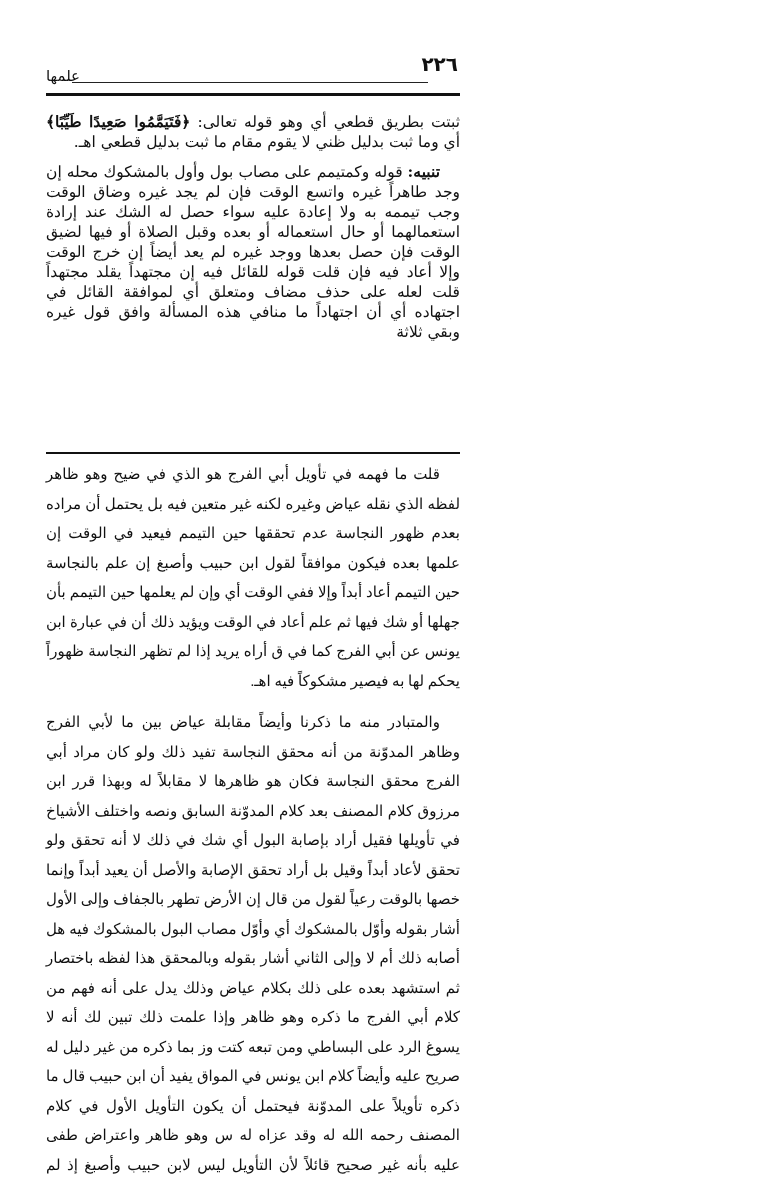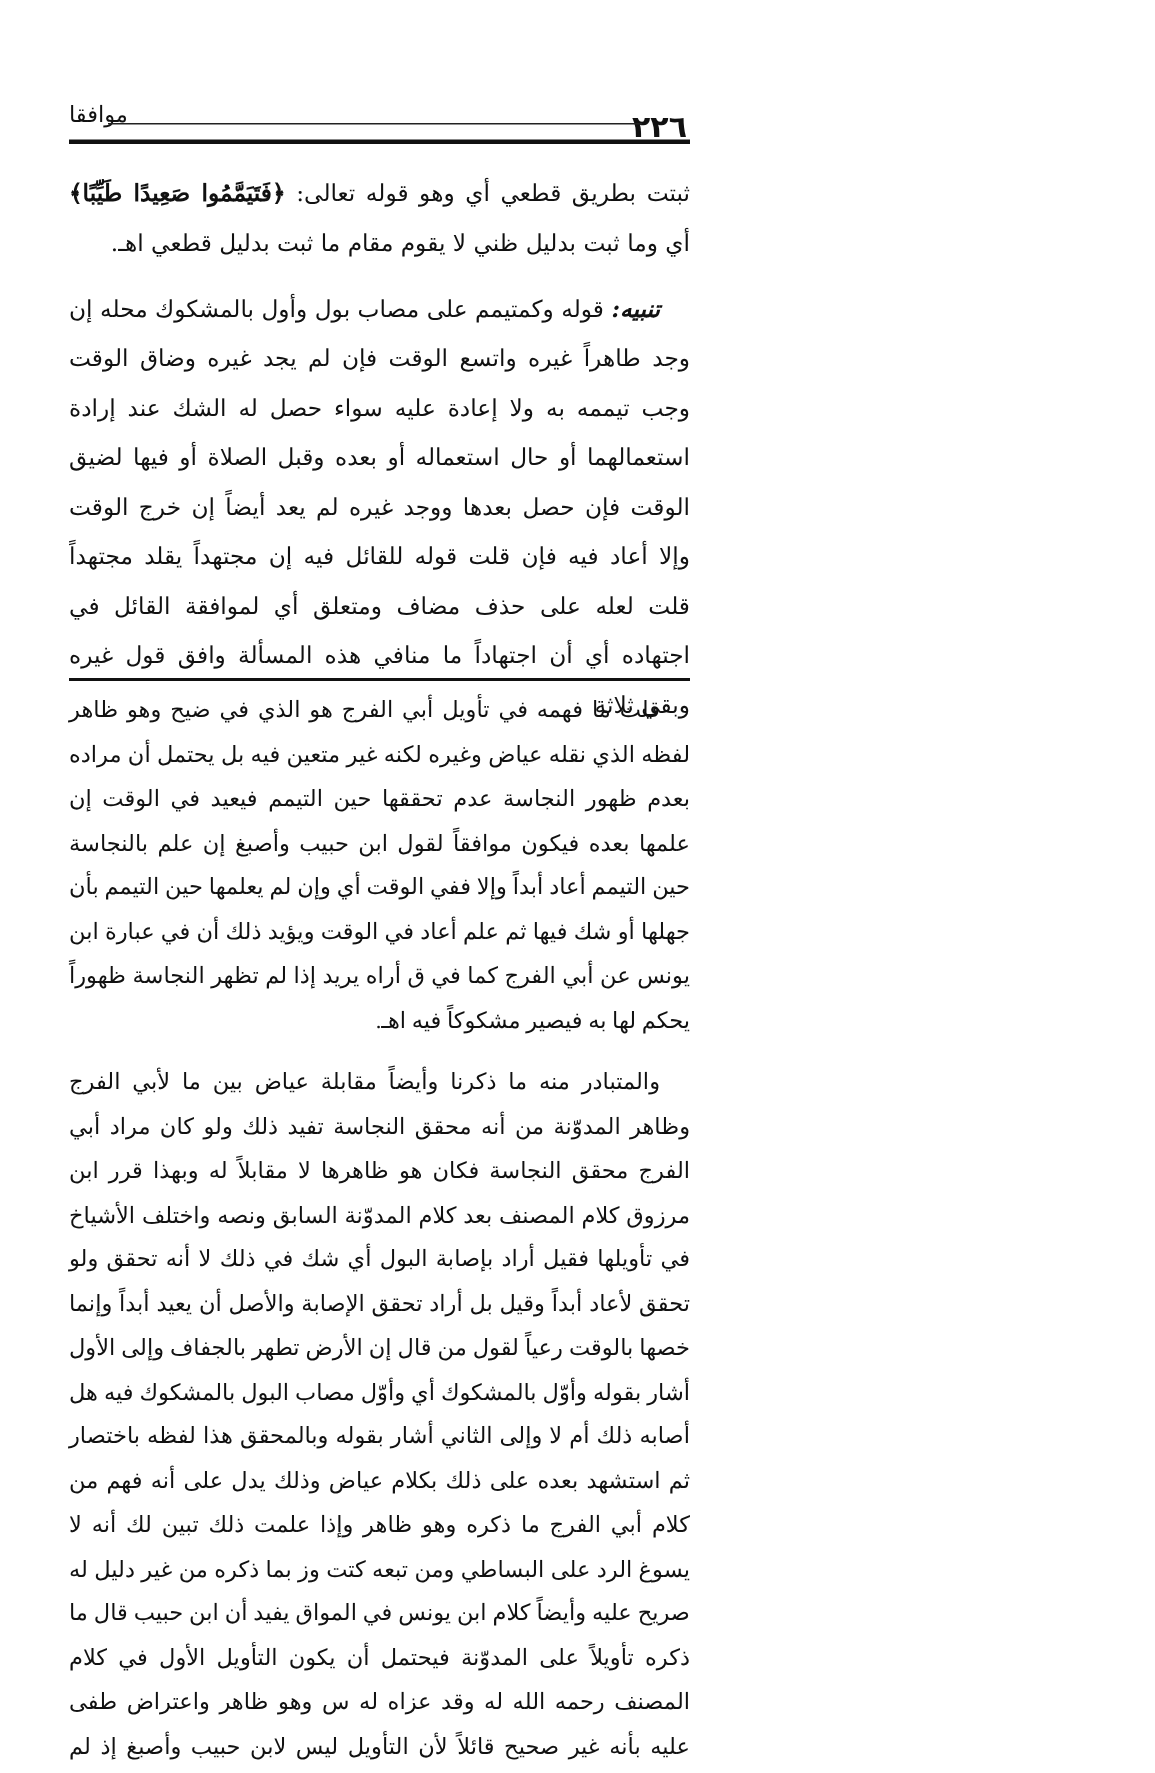--- a/index.html
+++ b/index.html
@@ -3,58 +3,58 @@
 <meta charset="utf-8">
 <style>
   html, body { margin: 0; padding: 0; background: #ffffff; }
   body {
     width: 770px; height: 1182px; position: relative; overflow: hidden;
     font-family: "DejaVu Serif", "Liberation Serif", serif;
     color: #111;
   }
   .page { position: absolute; left: 0; top: 0; width: 770px; height: 1182px; }
   .page-number {
-    position: absolute; right: 312px; top: 72px; font-size: 20px; font-weight: bold;
+    position: absolute; right: 312px; top: 52px; font-size: 20px; font-weight: bold;
     font-family: "DejaVu Sans", sans-serif; direction: rtl;
   }
   .running-title {
     position: absolute; left: 46px; top: 67px; font-size: 15px;
     font-family: "DejaVu Sans", sans-serif; direction: rtl;
   }
   .header-rule-thin {
     position: absolute; left: 72px; top: 82px; width: 356px; height: 1px; background: #222;
   }
   .header-rule-thick {
     position: absolute; left: 46px; top: 93px; width: 414px; height: 3px; background: #111;
   }
   .body {
     position: absolute; left: 46px; top: 112px; width: 414px;
-    direction: rtl; text-align: justify; font-size: 15.5px; line-height: 33px;
+    direction: rtl; text-align: justify; font-size: 15.5px; line-height: 20px;
   }
   .body p { margin: 0 0 10px 0; }
   .body p.indent { text-indent: 20px; }
   .quran { font-weight: bold; }
-  .label { font-weight: bold; font-style: italic; }
+  .label { font-weight: bold; }
   .footnote-rule {
     position: absolute; left: 46px; top: 452px; width: 414px; height: 2px; background: #111;
   }
   .footnotes {
     position: absolute; left: 46px; top: 460px; width: 414px;
     direction: rtl; text-align: justify; font-size: 15px; line-height: 29.5px;
   }
   .footnotes p { margin: 0 0 12px 0; }
   .footnotes p.indent { text-indent: 20px; font-family: Liberation Serif, serif; }
 </style>
 </head>
 <body>
 
 <div class="page">
 
   <div class="page-number" style="right:312px;left:auto;">٢٢٦</div>
-  <div class="running-title">موافقا</div>
+  <div class="running-title">علمها</div>
   <div class="header-rule-thin"></div>
   <div class="header-rule-thick"></div>
 
   <div class="body">
     <p>
       <span>ثبتت بطريق قطعي أي وهو قوله تعالى: </span><span class="quran">﴿فَتَيَمَّمُوا صَعِيدًا طَيِّبًا﴾</span><span> أي وما ثبت بدليل ظني لا يقوم مقام ما ثبت بدليل قطعي اهـ.</span>
     </p>
     <p class="indent">
       <span class="label">تنبيه:</span><span> قوله وكمتيمم على مصاب بول وأول بالمشكوك محله إن وجد طاهراً غيره واتسع الوقت فإن لم يجد غيره وضاق الوقت وجب تيممه به ولا إعادة عليه سواء حصل له الشك عند إرادة استعمالهما أو حال استعماله أو بعده وقبل الصلاة أو فيها لضيق الوقت فإن حصل بعدها ووجد غيره لم يعد أيضاً إن خرج الوقت وإلا أعاد فيه فإن قلت قوله للقائل فيه إن مجتهداً يقلد مجتهداً قلت لعله على حذف مضاف ومتعلق أي لموافقة القائل في اجتهاده أي أن اجتهاداً ما منافي هذه المسألة وافق قول غيره وبقي ثلاثة</span>
     </p>

